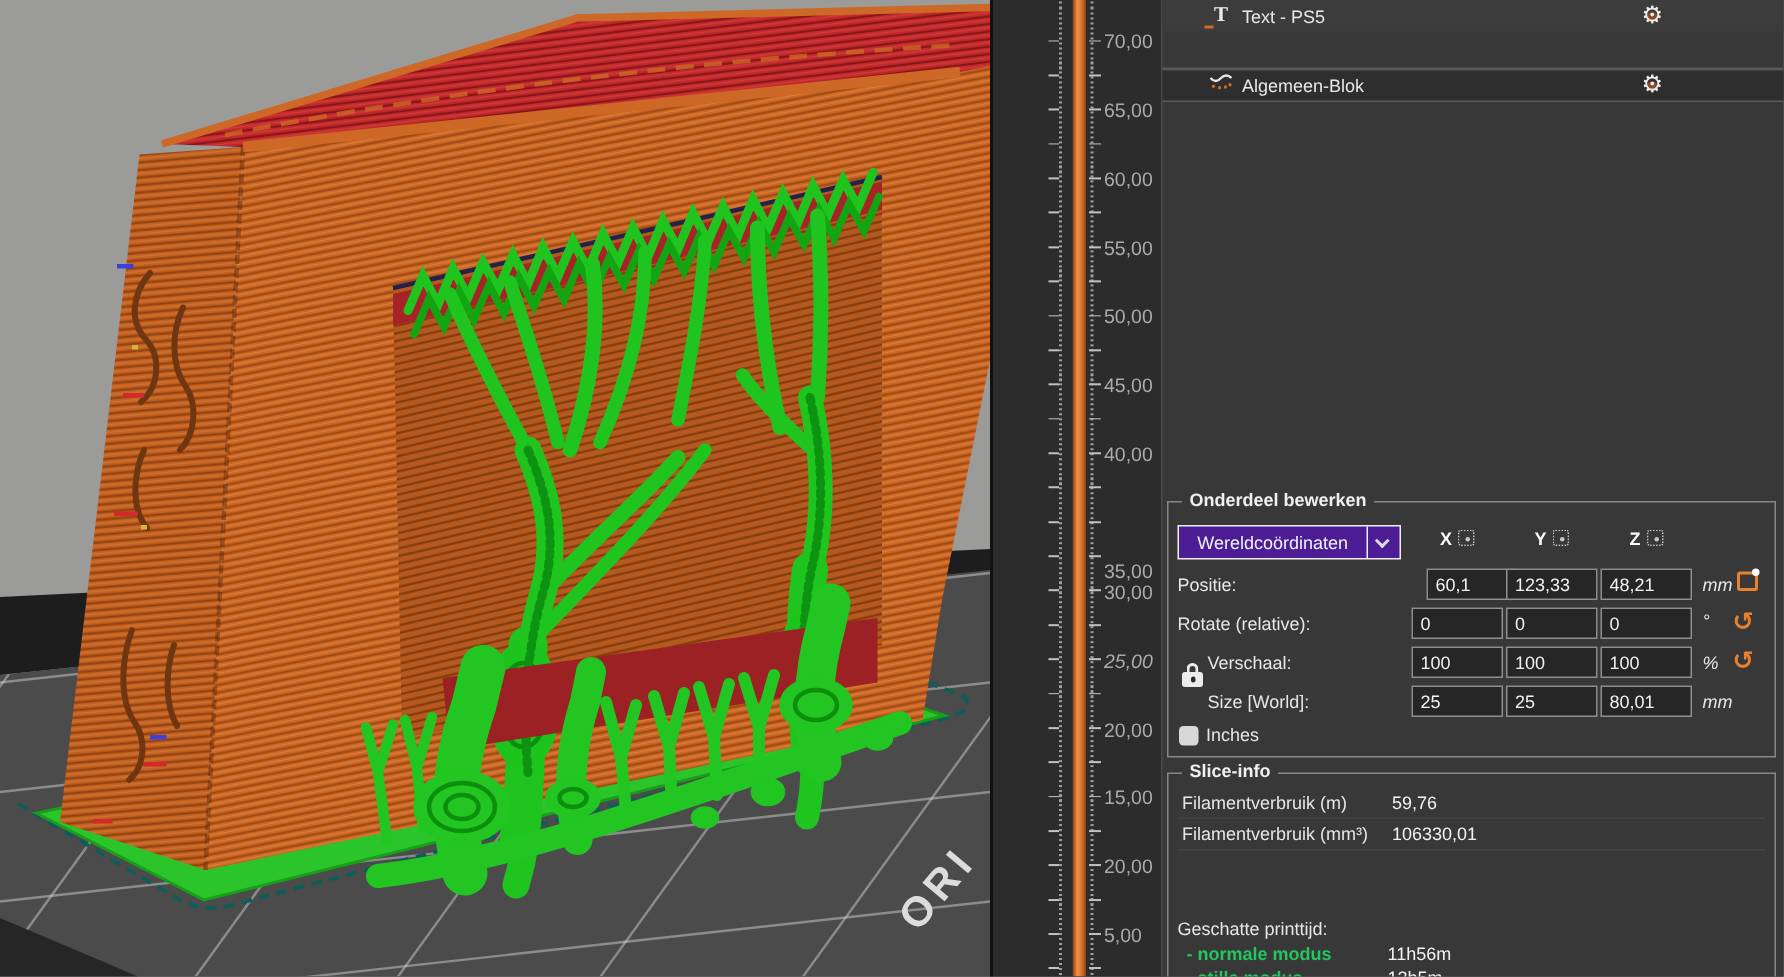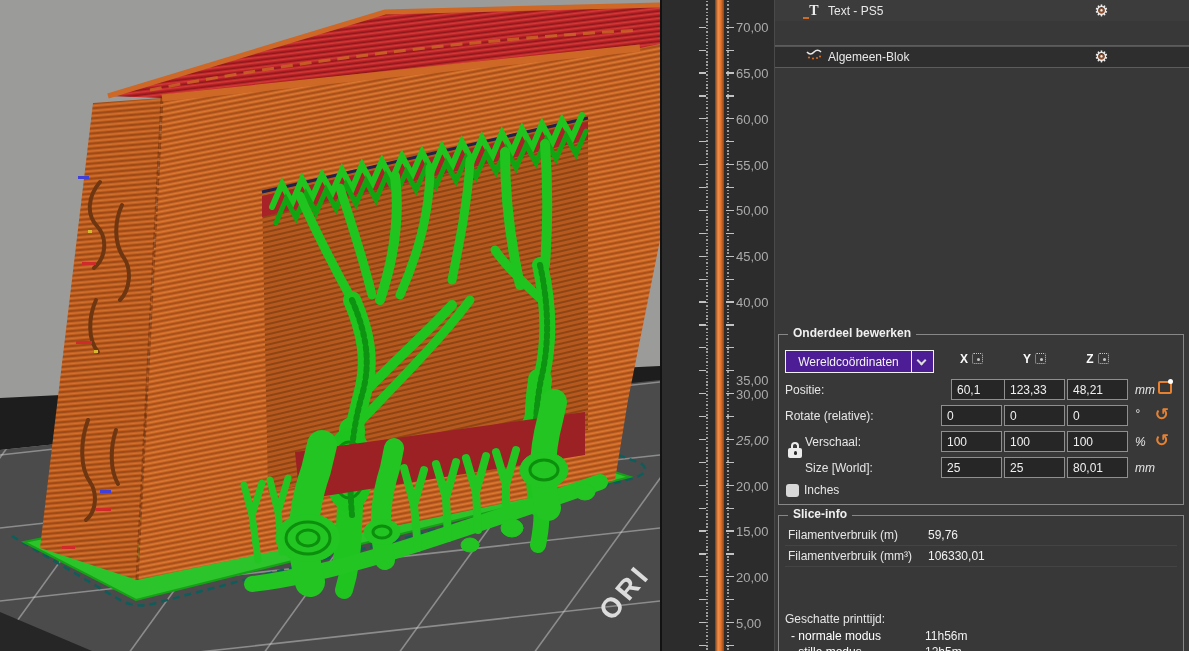--- a/index.html
+++ b/index.html
@@ -102,21 +102,21 @@
 
   
   .si-row { position:relative; height:21px; line-height:21px; border-bottom:1px solid #444;
     margin:0 3px; }
   .si-rows { position:absolute; top:9px; left:3px; right:3px; }
   .si-label { position:absolute; left:3px; color:#e6e6e6; }
   .si-value { position:absolute; left:143px; color:#f2f2f2; }
   .si-time-header { position:absolute; top:96px; left:6px; color:#e6e6e6;text-align:right; }
   .si-time-rows { position:absolute; top:112px; left:3px; right:3px; }
   .ti-row { position:relative; height:16px; line-height:16px; }
-  .ti-label { position:absolute; left:9px; color:#ffffff; }
+  .ti-label { position:absolute; left:9px; color:#22c55e;font-weight:bold; }
   .ti-value { position:absolute; left:143px; color:#f2f2f2; }
 </style>
 </head>
 <body>
 
 <div class="stage">
 
   <div class="viewport">
     <svg width="660" height="651" viewBox="0 0 660 651">
       <defs>

